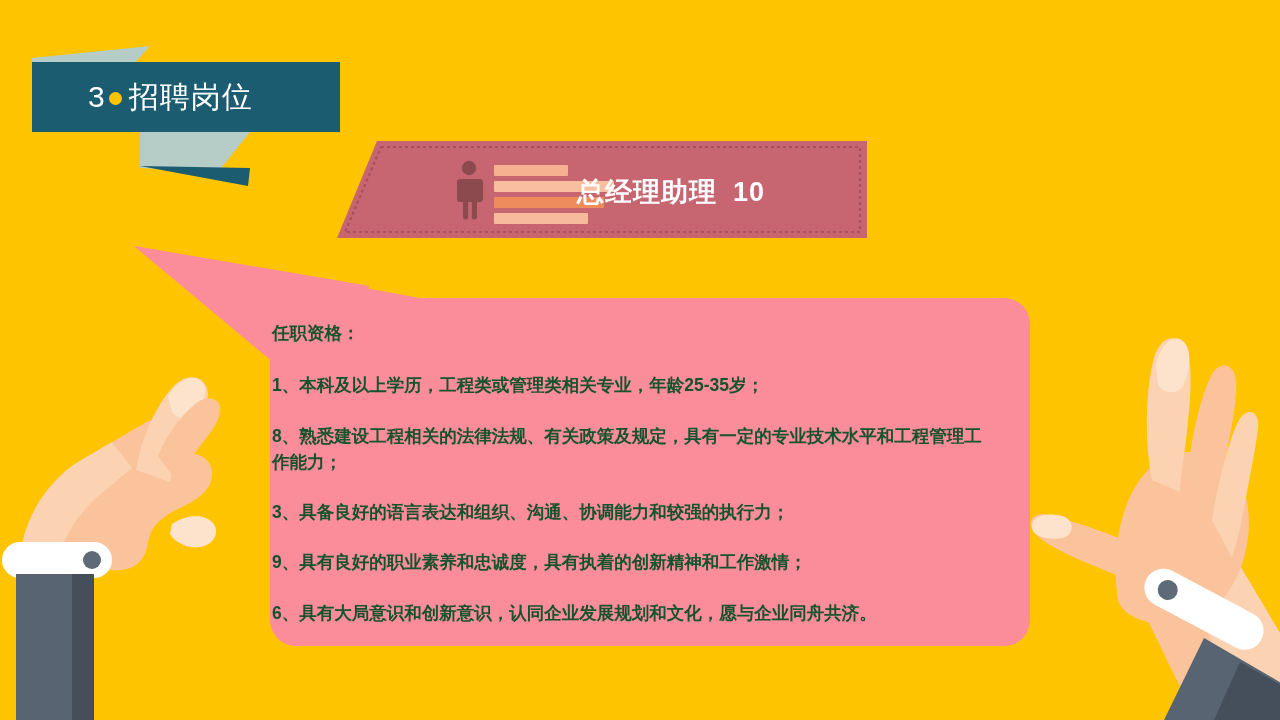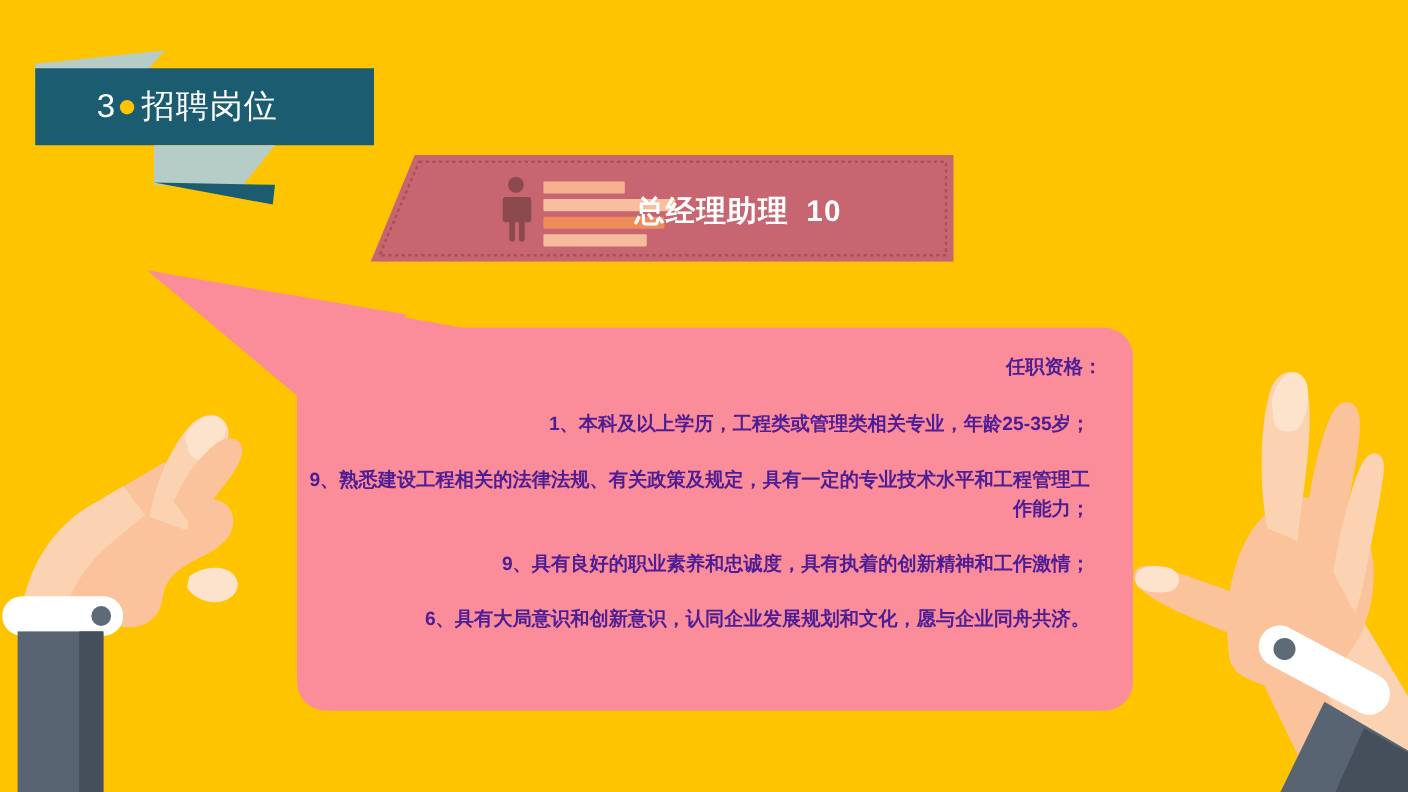--- a/index.html
+++ b/index.html
@@ -84,25 +84,24 @@
   .bubble-svg {
     position: absolute;
     left: 120px;
     top: 238px;
   }
   .bubble-text {
     position: absolute;
     left: 272px;
     top: 320px;
     width: 730px;
-    color: #4c1d95;
+    color: #14532d;
     font-size: 17.5px;
     font-weight: bold;
     line-height: 1.5;
-    text-align: right;
   }
   .bt-head { margin: 0 0 26px 0; }
   .bt-item { margin: 0 11px 24px 0; }
   .bt-item.last { margin-bottom: 0; }
 
   
   .hand-left, .hand-right { position: absolute; }
   .hand-left  { left: 0px;   top: 270px; }
   .hand-right { left: 1000px; top: 270px; }
 </style>
@@ -160,21 +159,22 @@
              a28,28 0 0 1 -28,-28 L152,120 Z" fill="#FB8C99"></path>
 
     <path d="M890,196 L908,196 L908,214 L890,214 Z" fill="#FB8C99"></path>
     <rect x="150" y="60" width="760" height="348" rx="26" fill="#FB8C99"></rect>
     <polygon points="14,8 250,48 160,130" fill="#FB8C99"></polygon>
   </svg>
 
   <div class="bubble-text">
     <p class="bt-head">任职资格：</p>
     <p class="bt-item">1、本科及以上学历，工程类或管理类相关专业，年龄25-35岁；</p>
-    <p class="bt-item">9、熟悉建设工程相关的法律法规、有关政策及规定，具有一定的专业技术水平和工程管理工作能力；</p>
+    <p class="bt-item">8、熟悉建设工程相关的法律法规、有关政策及规定，具有一定的专业技术水平和工程管理工作能力；</p>
+    <p class="bt-item">3、具备良好的语言表达和组织、沟通、协调能力和较强的执行力；</p>
     <p class="bt-item">9、具有良好的职业素养和忠诚度，具有执着的创新精神和工作激情；</p>
     <p class="bt-item last">6、具有大局意识和创新意识，认同企业发展规划和文化，愿与企业同舟共济。</p>
   </div>
 
   <svg class="hand-left" width="300" height="450" viewBox="0 0 300 450">
 
     <path d="M18 300 C 22 245, 50 210, 78 192 L 150 150 L 186 196
              L 110 248 C 92 262, 80 282, 78 300 Z" fill="#FBC39B"></path>
     <path d="M18 300 C 22 245, 50 210, 78 192 L 112 172 L 132 198
              L 96 228 C 72 250, 58 278, 56 300 Z" fill="#FCD3B2"></path>

